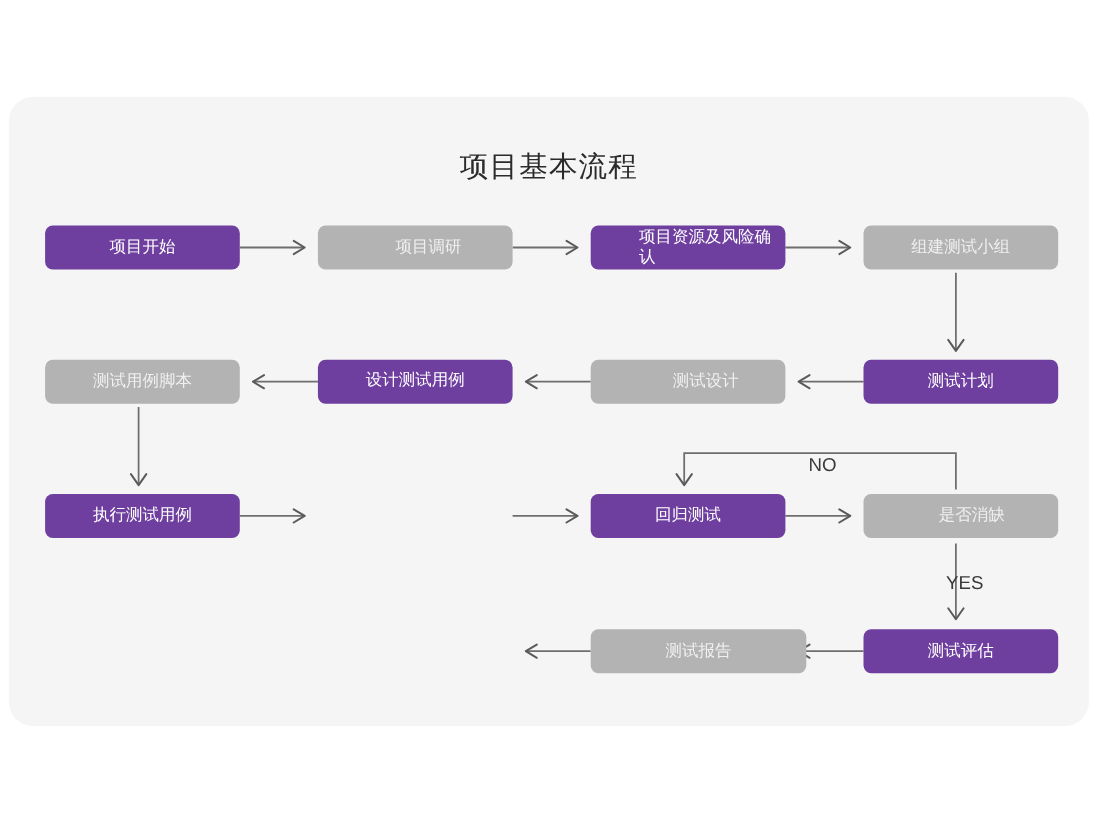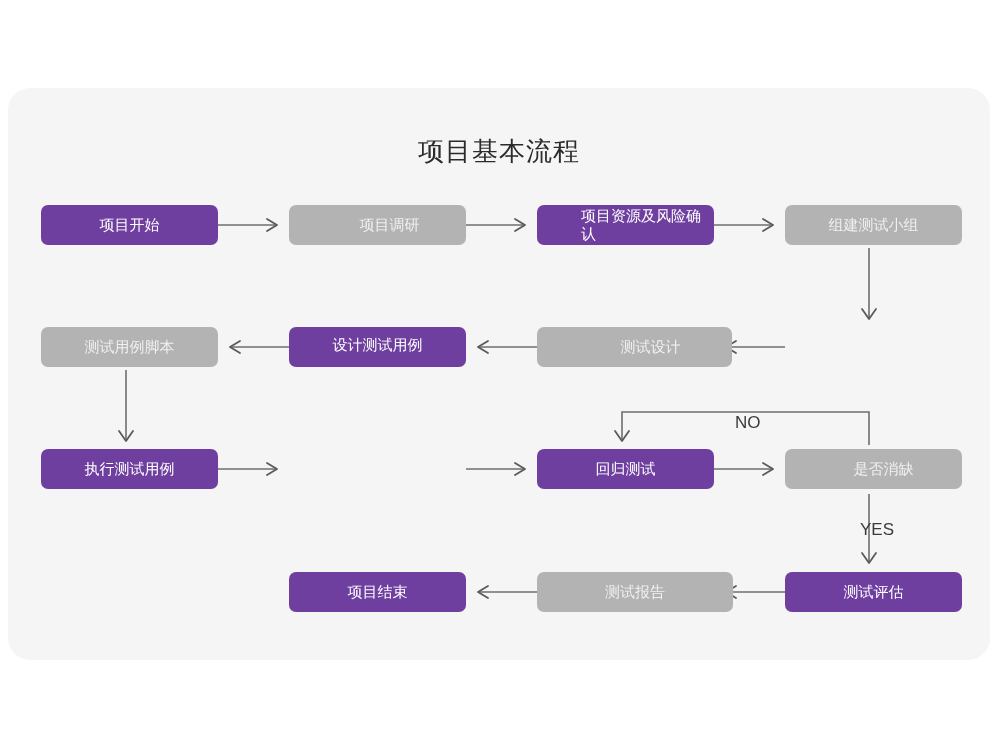--- a/index.html
+++ b/index.html
@@ -165,23 +165,23 @@
   <div class="edge-label" style="left:727px; top:325px;">NO</div>
   <div class="edge-label" style="left:852px; top:432px;">YES</div>
 
   <div class="node purple" style="left:33px; top:117px; width:177px;">项目开始</div>
   <div class="node gray" style="left:281px; top:117px; width:177px;padding-left:24px;">项目调研</div>
   <div class="node purple" style="left:529px; top:117px; width:177px;padding-left:44px;">项目资源及风险确认</div>
   <div class="node gray" style="left:777px; top:117px; width:177px;">组建测试小组</div>
 
   <div class="node gray" style="left:33px; top:239px; width:177px;">测试用例脚本</div>
   <div class="node purple" style="left:281px; top:239px; width:177px;font-family:Liberation Mono, monospace;">设计测试用例</div>
-  <div class="node gray" style="left:529px; top:239px; width:195px;padding-left:32px;">测试设计</div>
+  <div class="node gray" style="left:529px; top:239px; width:177px;padding-left:32px;">测试设计</div>
+  <div class="node purple" style="left:777px; top:239px; width:177px;">测试计划</div>
 
   <div class="node purple" style="left:33px; top:361px; width:177px;">执行测试用例</div>
   <div class="node purple" style="left:529px; top:361px; width:177px;">回归测试</div>
   <div class="node gray" style="left:777px; top:361px; width:177px;padding-left:20px;">是否消缺</div>
 
-  <div class="node purple" style="left:281px; top:484px; width:177px;">项目结束</div>
   <div class="node gray" style="left:529px; top:484px; width:196px;">测试报告</div>
   <div class="node purple" style="left:777px; top:484px; width:177px;">测试评估</div>
 
 </div>
 
 </body></html>

